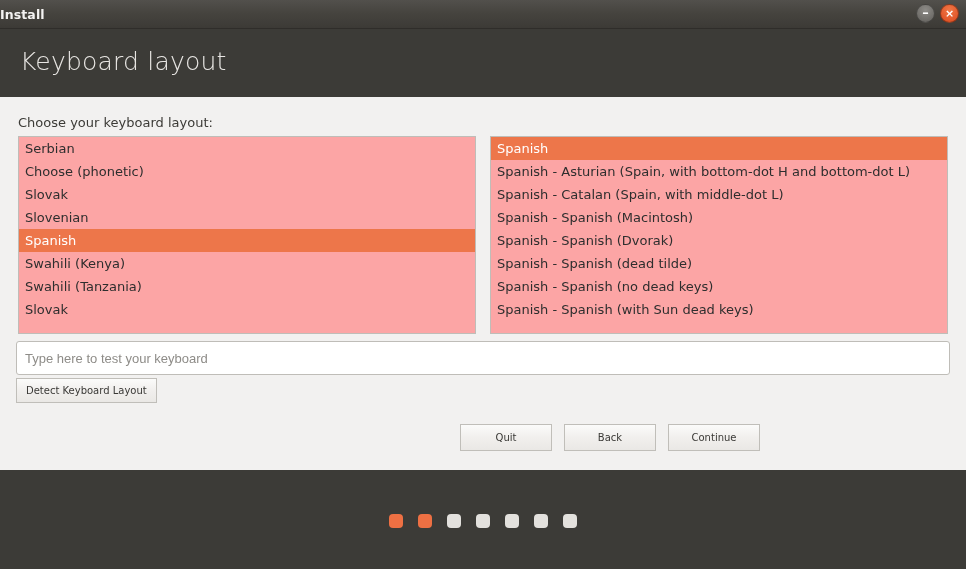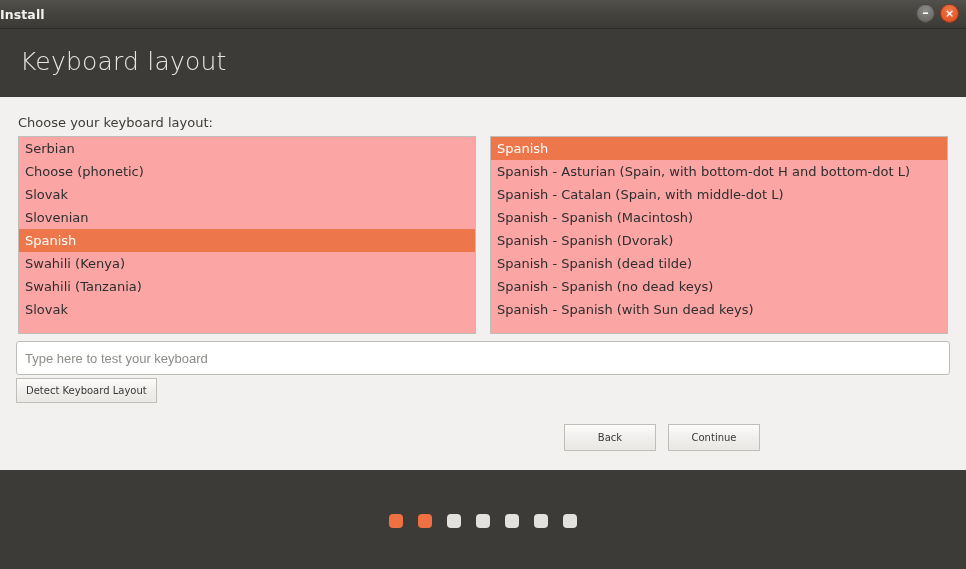--- a/index.html
+++ b/index.html
@@ -248,20 +248,21 @@
           <div class="list-row">Spanish - Spanish (no dead keys)</div>
           <div class="list-row">Spanish - Spanish (with Sun dead keys)</div>
         </div>
     </div>
 
     <input class="test-input" type="text" placeholder="Type here to test your keyboard" value="" style="">
 
     <button class="btn detect-btn">Detect Keyboard Layout</button>
 
     <div class="nav-buttons">
+      <button class="btn">Quit</button>
       <button class="btn">Back</button>
       <button class="btn">Continue</button>
     </div>
   </div>
 
   <div class="footer">
     <div class="dots" id="dots">
         <div class="dot active"></div>
         <div class="dot active"></div>
         <div class="dot"></div>

